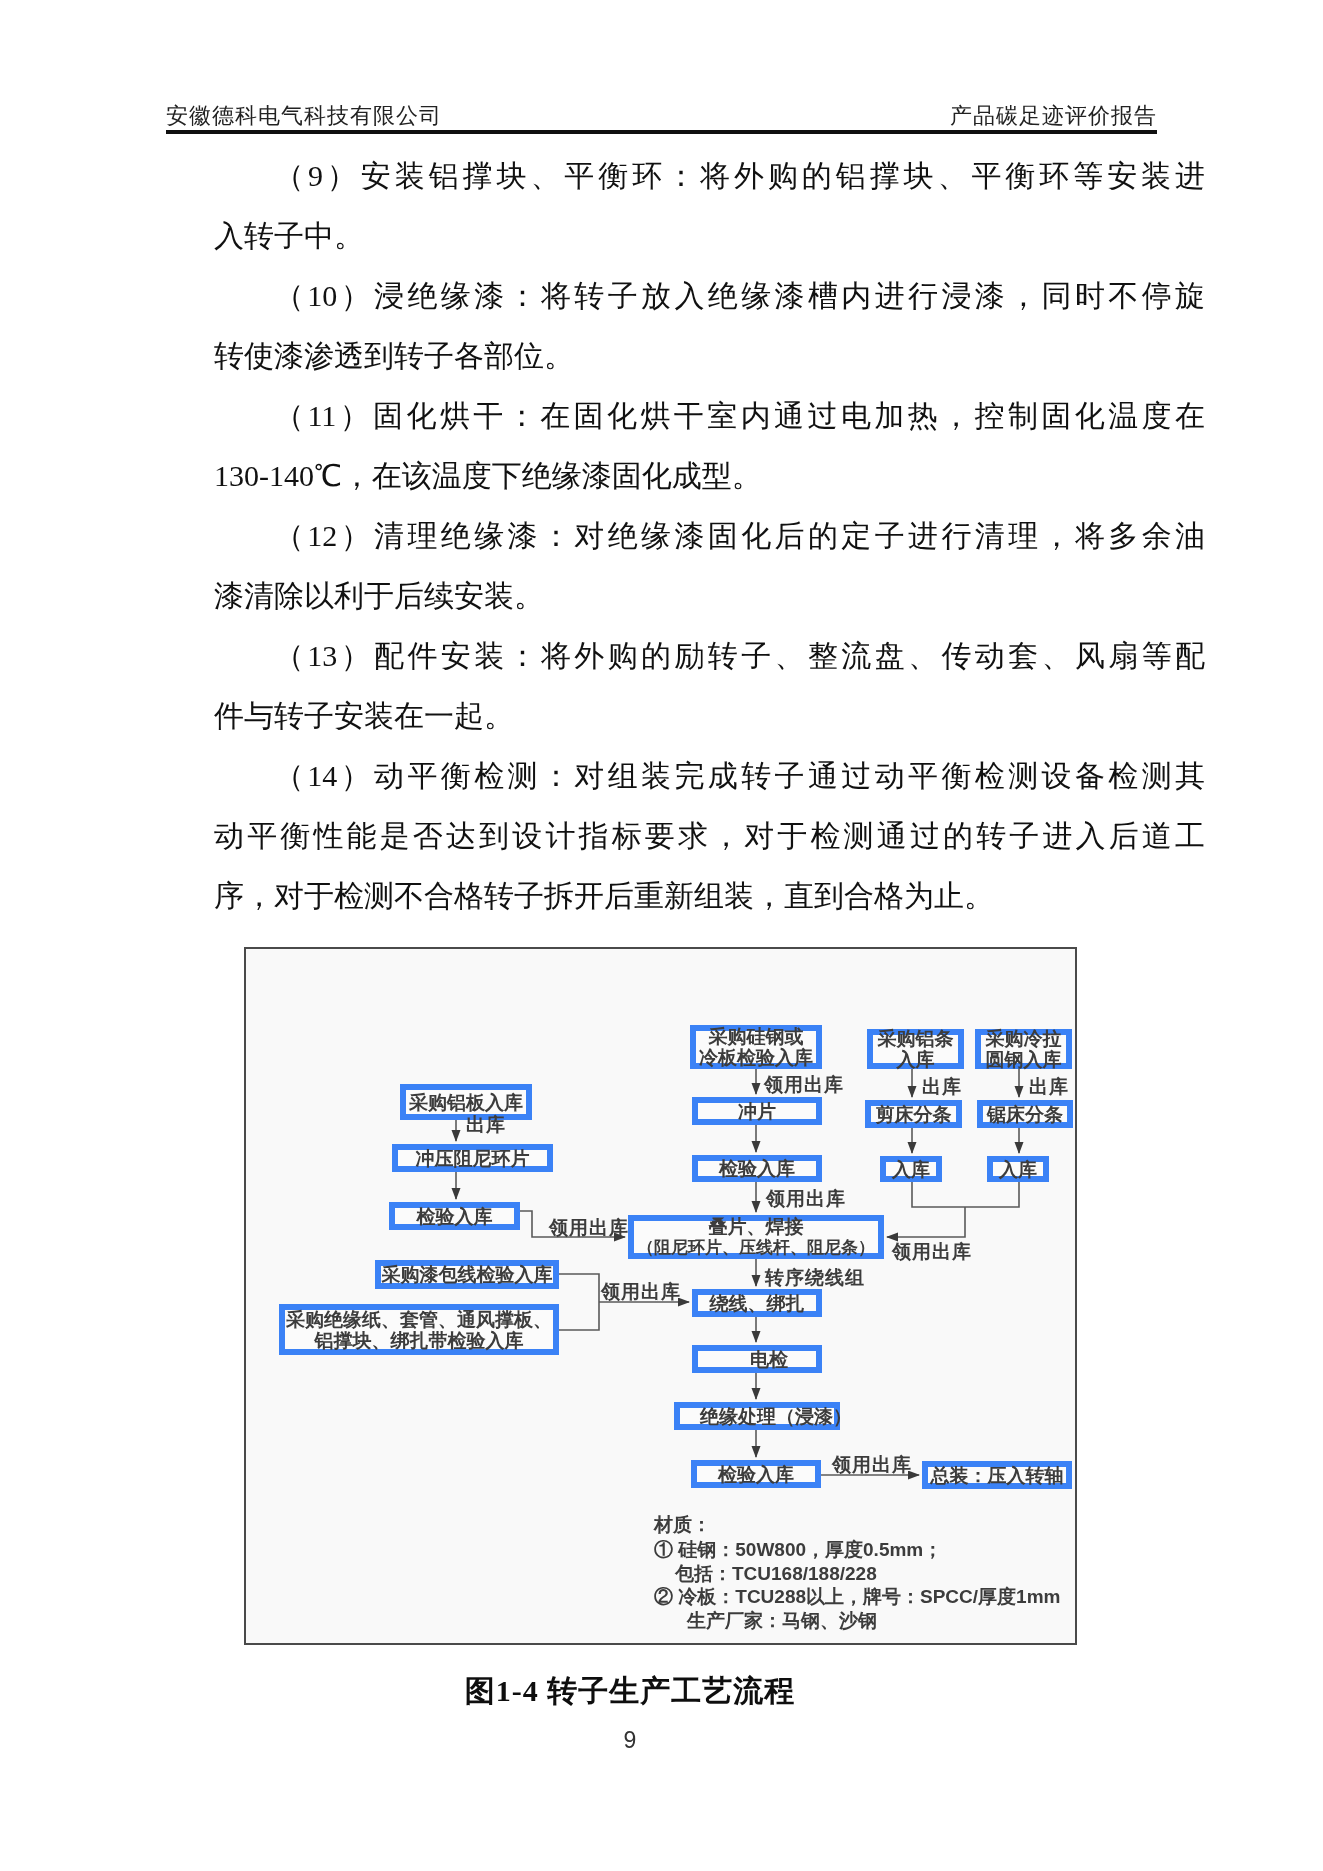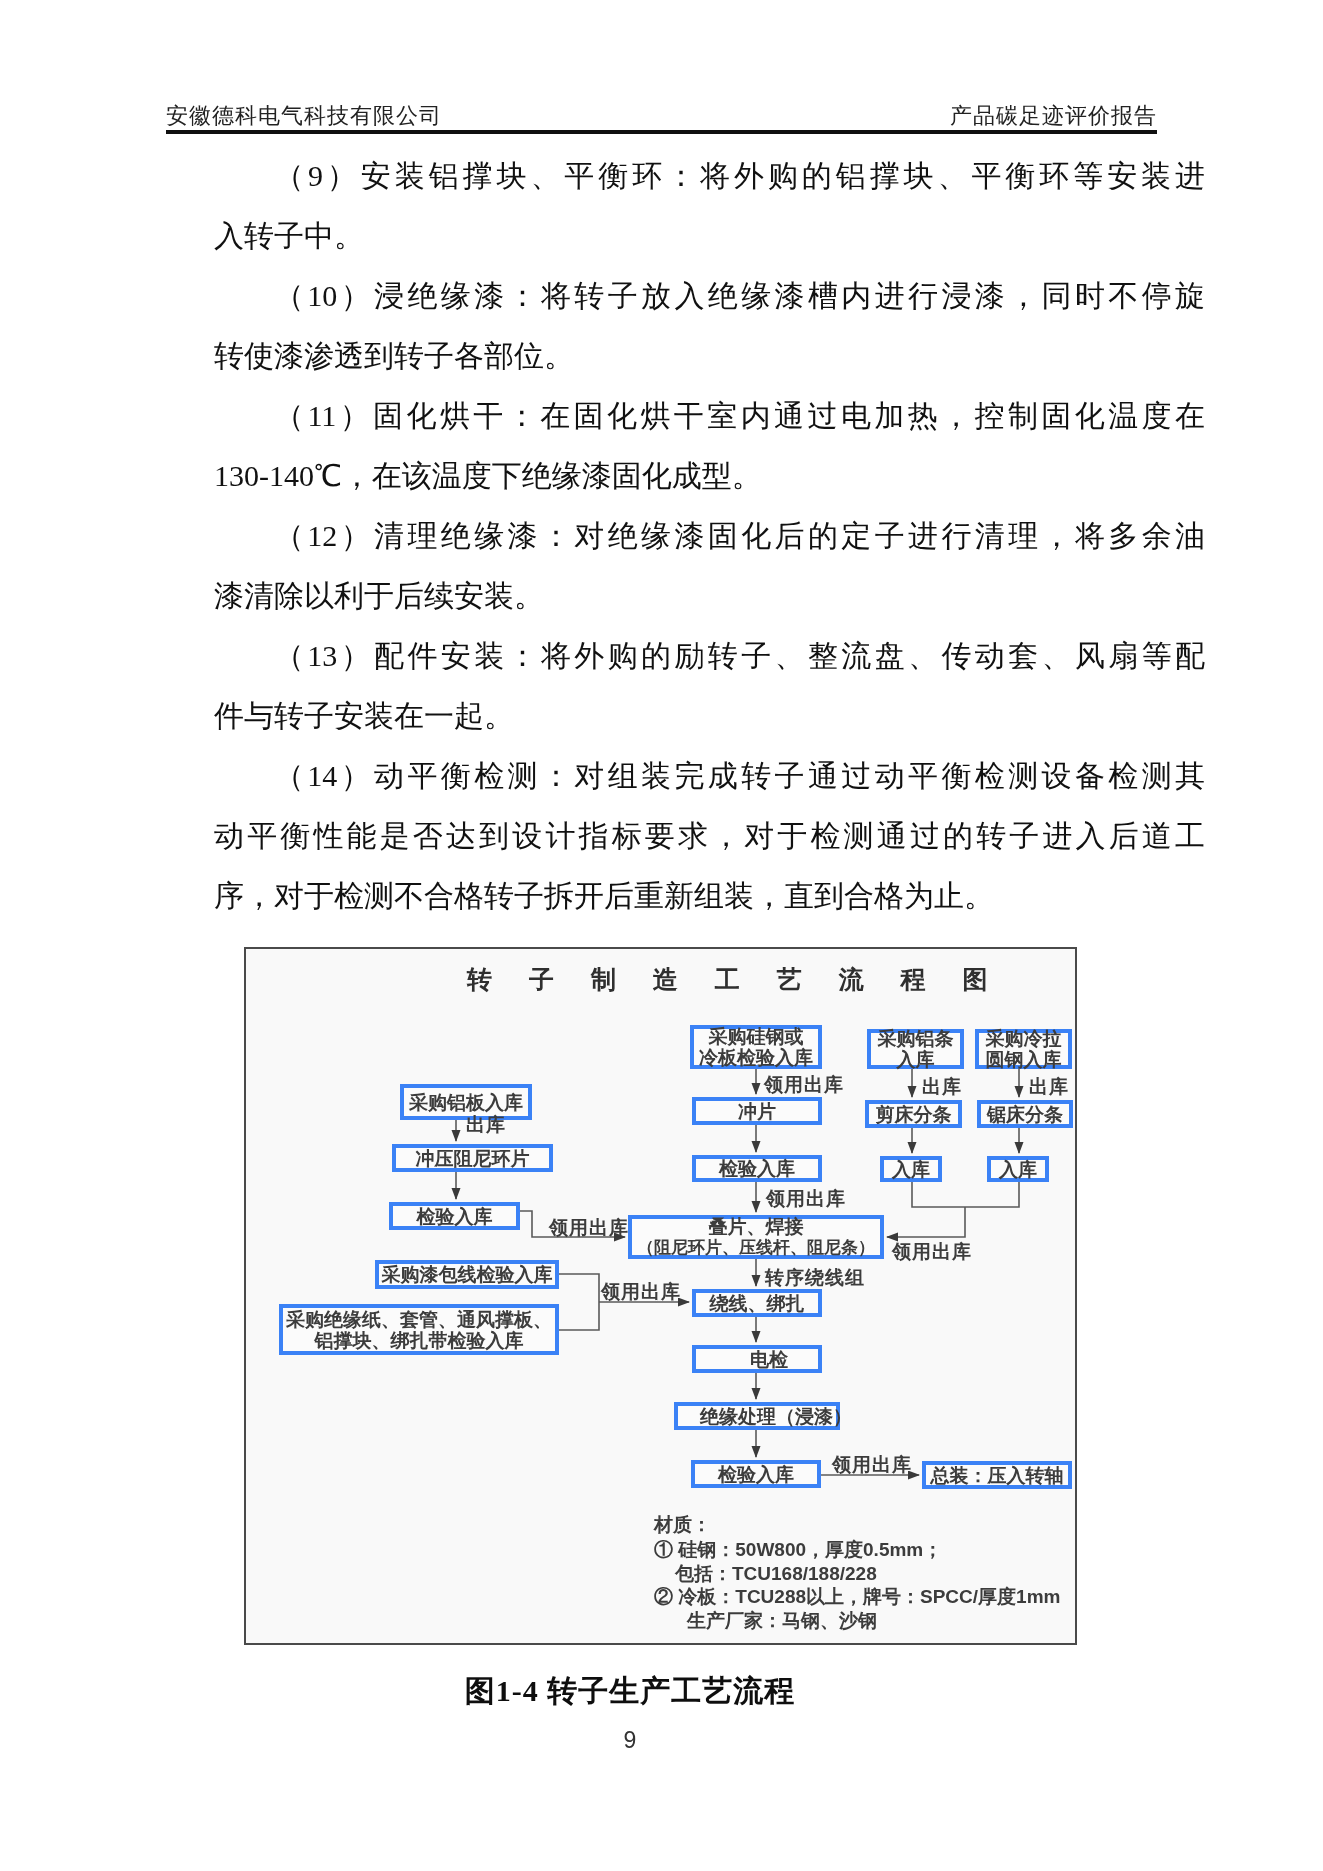--- a/index.html
+++ b/index.html
@@ -21,21 +21,21 @@
   
   .chart {
     position:absolute; left:244px; top:947px; width:833px; height:698px;
     border:2px solid #4a4a4a; background:#f9f9f9;
     font-family:"Liberation Sans", sans-serif; color:#3c3c3c;
   }
   .chart svg.wires { position:absolute; left:0; top:0; width:833px; height:698px; }
   .fc-title { position:absolute; left:221px; top:14px; font-size:25px; font-weight:bold;
               letter-spacing:15px; color:#2f2f2f; white-space:nowrap; }
   .fbox {
-    position:absolute; border:4px solid #3b82f6; background:#fbfbfb;
+    position:absolute; border:6px solid #3b82f6; background:#fbfbfb;
     display:flex; flex-direction:column; align-items:center; justify-content:center;
     font-size:19px; font-weight:bold; line-height:21px; white-space:nowrap; color:#3c3c3c;text-align:center;
   }
   .fbox .small { font-size:17px; }
   .elabel { position:absolute; font-size:19px; font-weight:bold; white-space:nowrap; color:#3c3c3c; letter-spacing:1px; }
   .note   { position:absolute; font-size:19px; font-weight:bold; white-space:nowrap; color:#3c3c3c; }
   
   .caption { position:absolute; left:180px; top:1671px; width:900px; text-align:center;
              font-size:30px; font-weight:bold; color:#0e0e0e; letter-spacing:1px; }
   .pageno  { position:absolute; left:0; top:1727px; width:1260px; text-align:center;
@@ -92,21 +92,20 @@
       <path d="M666,179 V204" marker-end="url(#arw)"></path>
       <path d="M773,179 V204" marker-end="url(#arw)"></path>
       <path d="M666,233 V258 H773 V233"></path>
       <path d="M719,258 V288 H641" marker-end="url(#arw)"></path>
 
       <path d="M313,325 H353 V381 H313"></path>
       <path d="M353,353 H443" marker-end="url(#arw)"></path>
     </g>
   </svg>
 
-  <div class="fc-title">转 子 制 造 工 艺 流 程 图</div>
 
   <div class="fbox" style="left:154px; top:135px; width:132px; height:36px;">采购铝板入库</div>
   <div class="fbox" style="left:146px; top:195px; width:161px; height:28px;">冲压阻尼环片</div>
   <div class="fbox" style="left:143px; top:253px; width:131px; height:28px;">检验入库</div>
   <div class="fbox" style="left:129px; top:311px; width:184px; height:29px;">采购漆包线检验入库</div>
   <div class="fbox" style="left:33px;  top:355px; width:280px; height:51px;">
     <span>采购绝缘纸、套管、通风撑板、</span>
     <span>铝撑块、绑扎带检验入库</span>
   </div>
 

